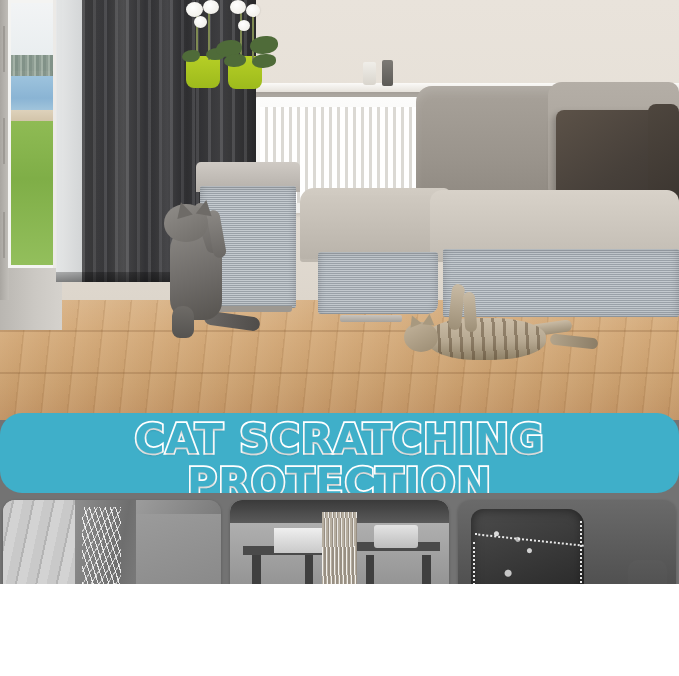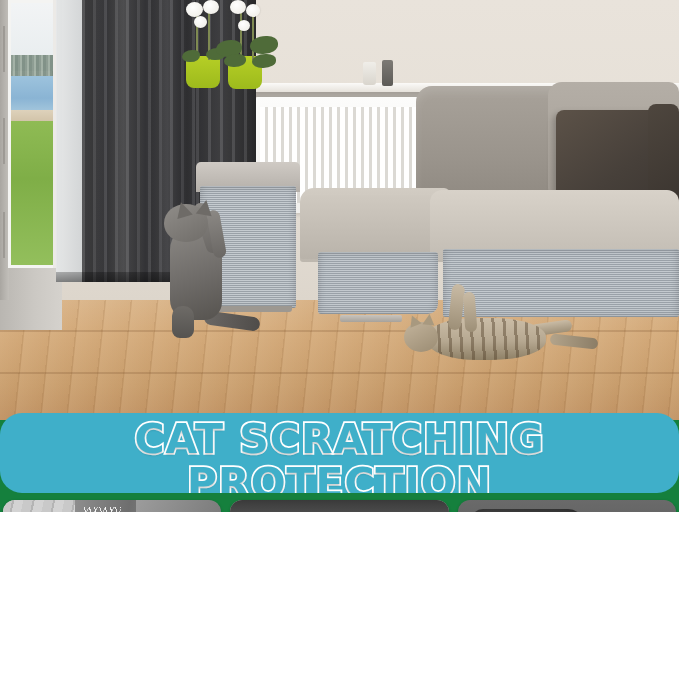--- a/index.html
+++ b/index.html
@@ -1,18 +1,18 @@
 <!DOCTYPE html>
 <html><head>
 <meta charset="utf-8">
 <style>
   html,body{margin:0;padding:0;background:#fff;}
   body{width:679px;height:676px;overflow:hidden;
        font-family:"Liberation Sans",sans-serif;}
-  .page{position:relative;width:679px;height:512px;overflow:hidden;background:#15803d;}
+  .page{position:relative;width:679px;height:584px;overflow:hidden;background:#737373;}
 
   
   .hero{position:absolute;left:0;top:0;width:679px;height:420px;overflow:hidden;
         background:#e8e2da;}
 
   
   .wall{position:absolute;left:0;top:0;width:679px;height:300px;
         background:linear-gradient(180deg,#e9e3db 0%,#e5dfd6 60%,#ddd6cc 100%);}
   
   .floor{position:absolute;left:0;top:300px;width:679px;height:120px;

